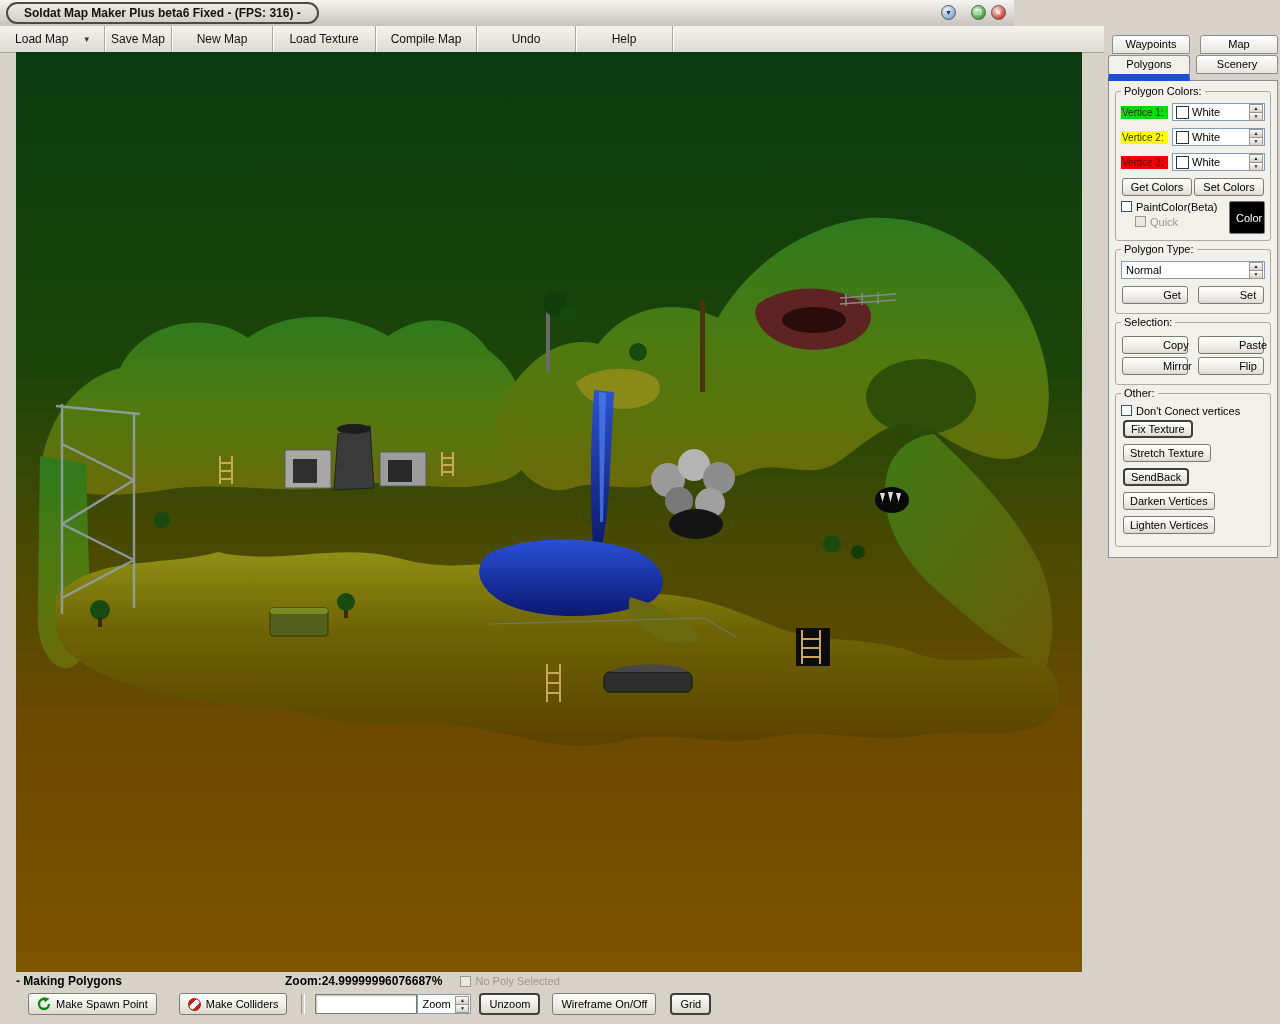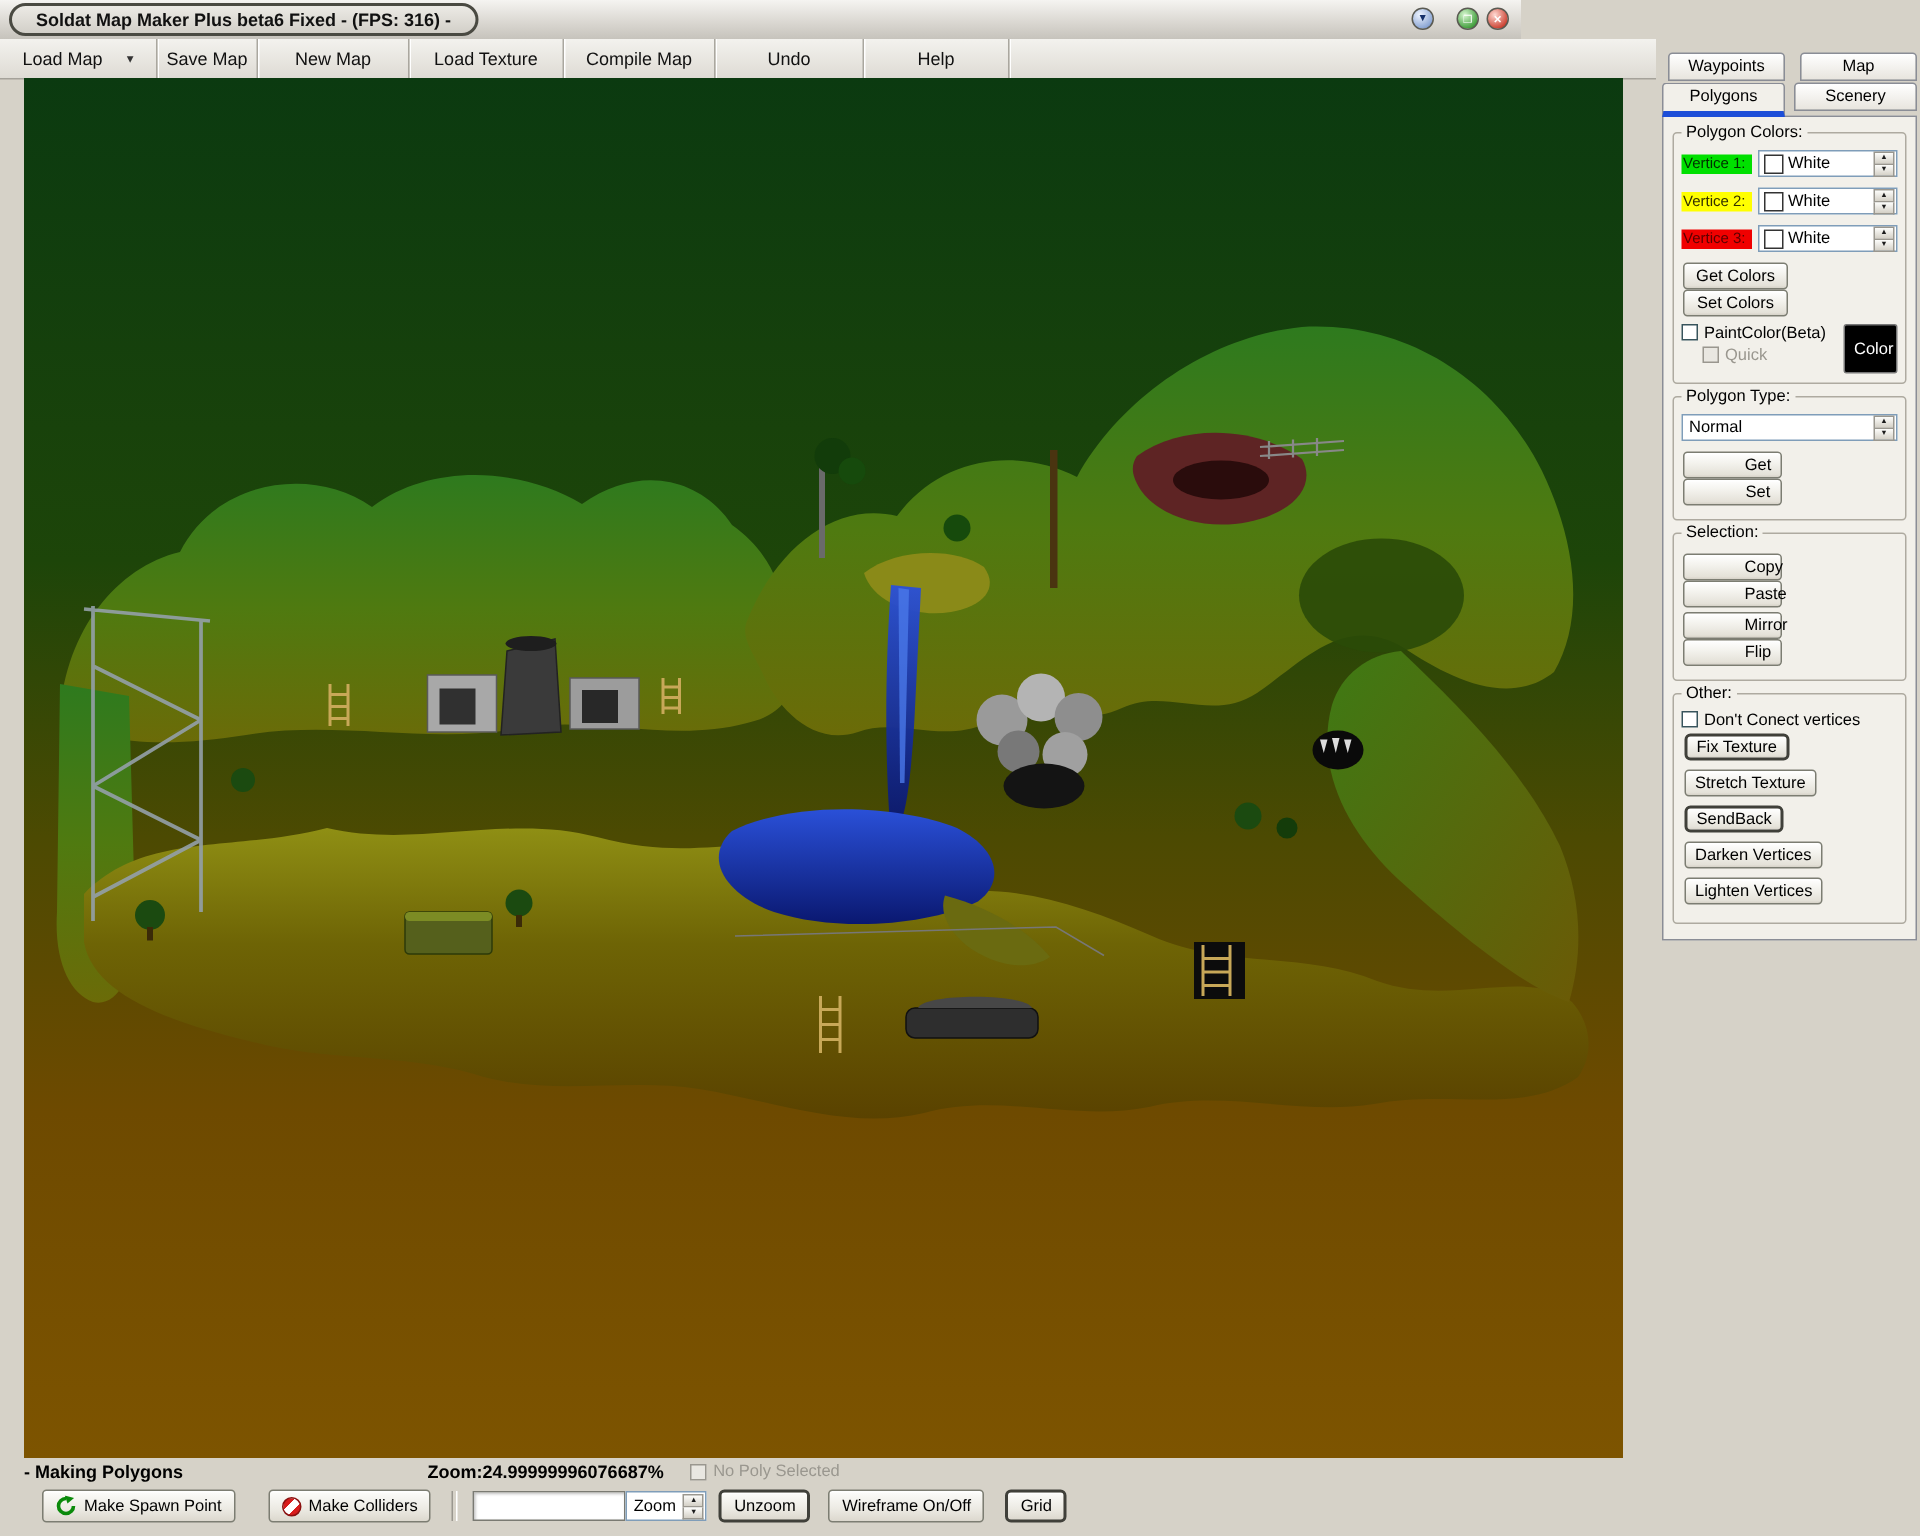--- a/index.html
+++ b/index.html
@@ -38,21 +38,21 @@
   .sidebar { position:absolute; left:1104px; top:26px; width:176px; height:998px; background:#d6d2c8; }
   .map-info { padding:5px 0 0 5px; font-size:11px; line-height:13px; color:#000; }
   .map-info .blue { color:#0000E0; }
 
   .tab-row { display:flex; margin:0 2px 0 4px; }
   .tab-row.row1 { margin-top:9px; gap:10px; padding-left:4px; }
   .tab-row.row2 { margin-top:1px; gap:6px; position:relative; z-index:2; margin-bottom:-1px; }
   .tab { flex:1; height:17px; line-height:16px; text-align:center; font-size:11px;
          background:linear-gradient(#ffffff,#e8e5de); border:1px solid #8a8d96;
          border-radius:3px 3px 0 0; cursor:default; }
-  .tab.active { background:#f2f0ea; border-bottom:4px solid #1d4ed8; height:18px; font-weight:normal; }
+  .tab.active { background:#f2f0ea; border-bottom:7px solid #1d4ed8; height:18px; font-weight:normal; }
 
   .tab-panel { position:relative; margin:0 2px 0 4px; background:#f2f0ea;
                border:1px solid #8a8d96; padding:6px 5px 10px; }
 
   .group { position:relative; border:1px solid #aeaaa0; border-radius:3px;
            margin:8px 1px 0; padding:11px 5px 6px; }
   .group:first-child { margin-top:4px; }
   .gtitle { position:absolute; top:-7px; left:5px; background:#f2f0ea; padding:0 3px;
             font-size:11px; color:#000; white-space:nowrap; }
 
@@ -73,21 +73,21 @@
   .spinner .sp { flex:1; font-size:5px; line-height:7px; text-align:center; color:#1c1c1c;
                  background:linear-gradient(#fdfdfb,#d4d0c6); border:1px solid #9a978f; box-sizing:border-box; }
   .spinner .sp + .sp { border-top:none; }
 
   button { font-family:"Liberation Sans", sans-serif; }
   .xbtn { font-size:11px; height:18px; padding:0 6px; color:#000;
           background:linear-gradient(#ffffff,#f4f3ee 40%,#e4e1d8 90%,#d6d2c8);
           border:1px solid #7c7d72; border-radius:3px; box-shadow:inset 0 1px 0 #fff; cursor:default; }
   .default-btn { border:2px solid #40403a; border-radius:4px; }
 
-  .row2btn { display:flex; justify-content:space-between; margin:2px 1px 3px;flex-direction:column; }
+  .row2btn { display:flex; justify-content:space-between; margin:2px 1px 3px; }
   .row2btn .xbtn { width:70px; }
   .row2btn.half .xbtn { width:66px;padding-left:40px; }
 
   .cb { width:11px; height:11px; background:#fff; border:1px solid #38545c; display:inline-block;
         box-sizing:border-box; margin-right:4px; flex:0 0 auto; }
   .cb.disabled { background:#e9e7e1; border-color:#9a978f; }
   .cb-row { display:flex; font-size:11px; margin-bottom:3px; cursor:default; }
   .cb-row .disabled-label { color:#9a978f; }
   .quick-row { margin-left:14px; }
 

